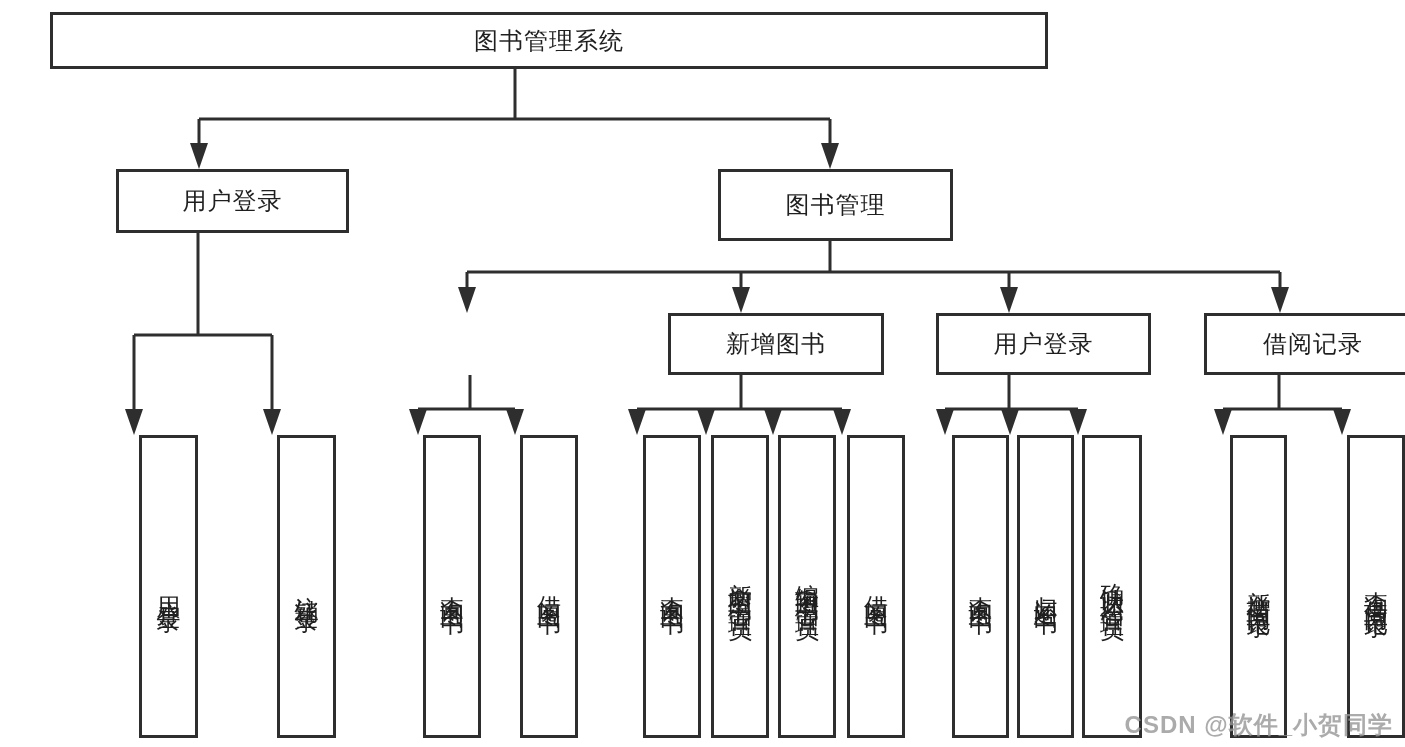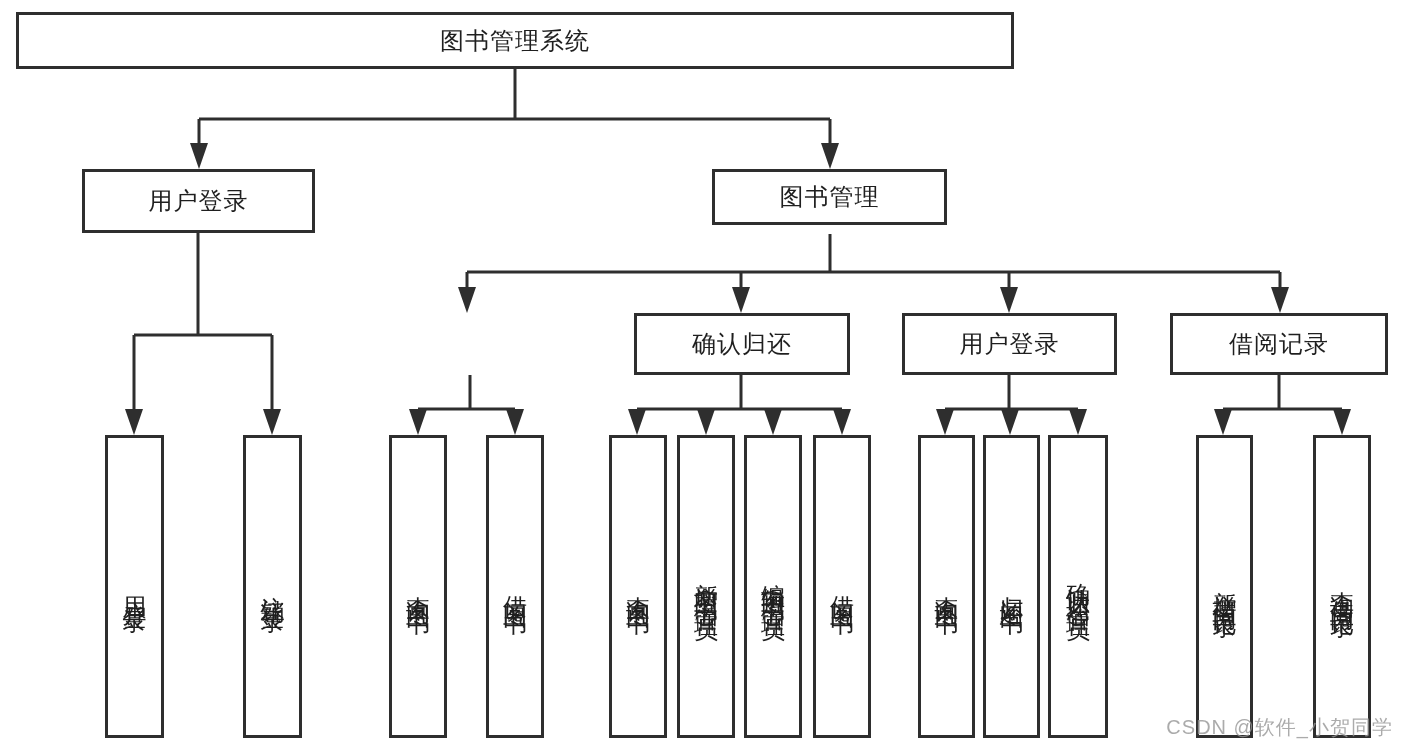--- a/index.html
+++ b/index.html
@@ -5,30 +5,30 @@
   html,body{margin:0;padding:0;background:#fff;}
   .canvas{
     position:relative;width:1405px;height:747px;background:#ffffff;
     font-family:"Liberation Sans",sans-serif;color:#1f1f1f;overflow:hidden;
   }
   svg.wires{position:absolute;left:0;top:0;display:block;}
   .wires .ln{stroke:#2e2e2e;stroke-width:3;fill:none;}
   .wires .ah{fill:#2e2e2e;stroke:none;}
   .box{
     position:absolute;box-sizing:border-box;border:3px solid #2e2e2e;background:#fff;
-    display:flex;align-items:center;justify-content:center;text-align:center;
+    display:flex;align-items:center;justify-content:center;text-align:center;margin-left:34px;
   }
   .h{font-size:24px;letter-spacing:1px;white-space:nowrap;}
   .v span{
     writing-mode:vertical-rl;text-orientation:mixed;
     font-size:24px;letter-spacing:5px;line-height:1;white-space:nowrap;
   }
   .watermark{
-    position:absolute;right:12px;bottom:6px;font-size:20px;letter-spacing:1px;
-    color:rgba(150,150,150,0.8);white-space:nowrap;
+    position:absolute;right:12px;bottom:6px;font-size:24px;letter-spacing:1px;
+    color:rgba(150,150,150,0.8);white-space:nowrap;font-weight:bold;
   }
 </style>
 </head>
 <body>
 
 <div class="canvas">
 
   <svg class="wires" width="1405" height="747" aria-hidden="true">
     <path class="ln" d="M515 69 V119 M199 119 H830 M199 119 V147 M830 119 V147
       M198 233 V335 M134 335 H272 M134 335 V413 M272 335 V413
@@ -58,26 +58,26 @@
     <path class="ah" d="M1333 409 h18 L1342 435 z"></path>
   </svg>
 
   <div class="box h" style="left:16px;top:12px;width:998px;height:57px">
     <span>图书管理系统</span>
   </div>
 
   <div class="box h" style="left:82px;top:169px;width:233px;height:64px">
     <span>用户登录</span>
   </div>
-  <div class="box h" style="left:712px;top:169px;width:235px;height:56px">
+  <div class="box h" style="left:684px;top:169px;width:235px;height:72px">
     <span>图书管理</span>
   </div>
 
   <div class="box h" style="left:634px;top:313px;width:216px;height:62px">
-    <span>确认归还</span>
+    <span>新增图书</span>
   </div>
   <div class="box h" style="left:902px;top:313px;width:215px;height:62px">
     <span>用户登录</span>
   </div>
   <div class="box h" style="left:1170px;top:313px;width:218px;height:62px">
     <span>借阅记录</span>
   </div>
 
   <div class="box v" style="left:105px;top:435px;width:59px;height:303px">
     <span>用户登录</span>

